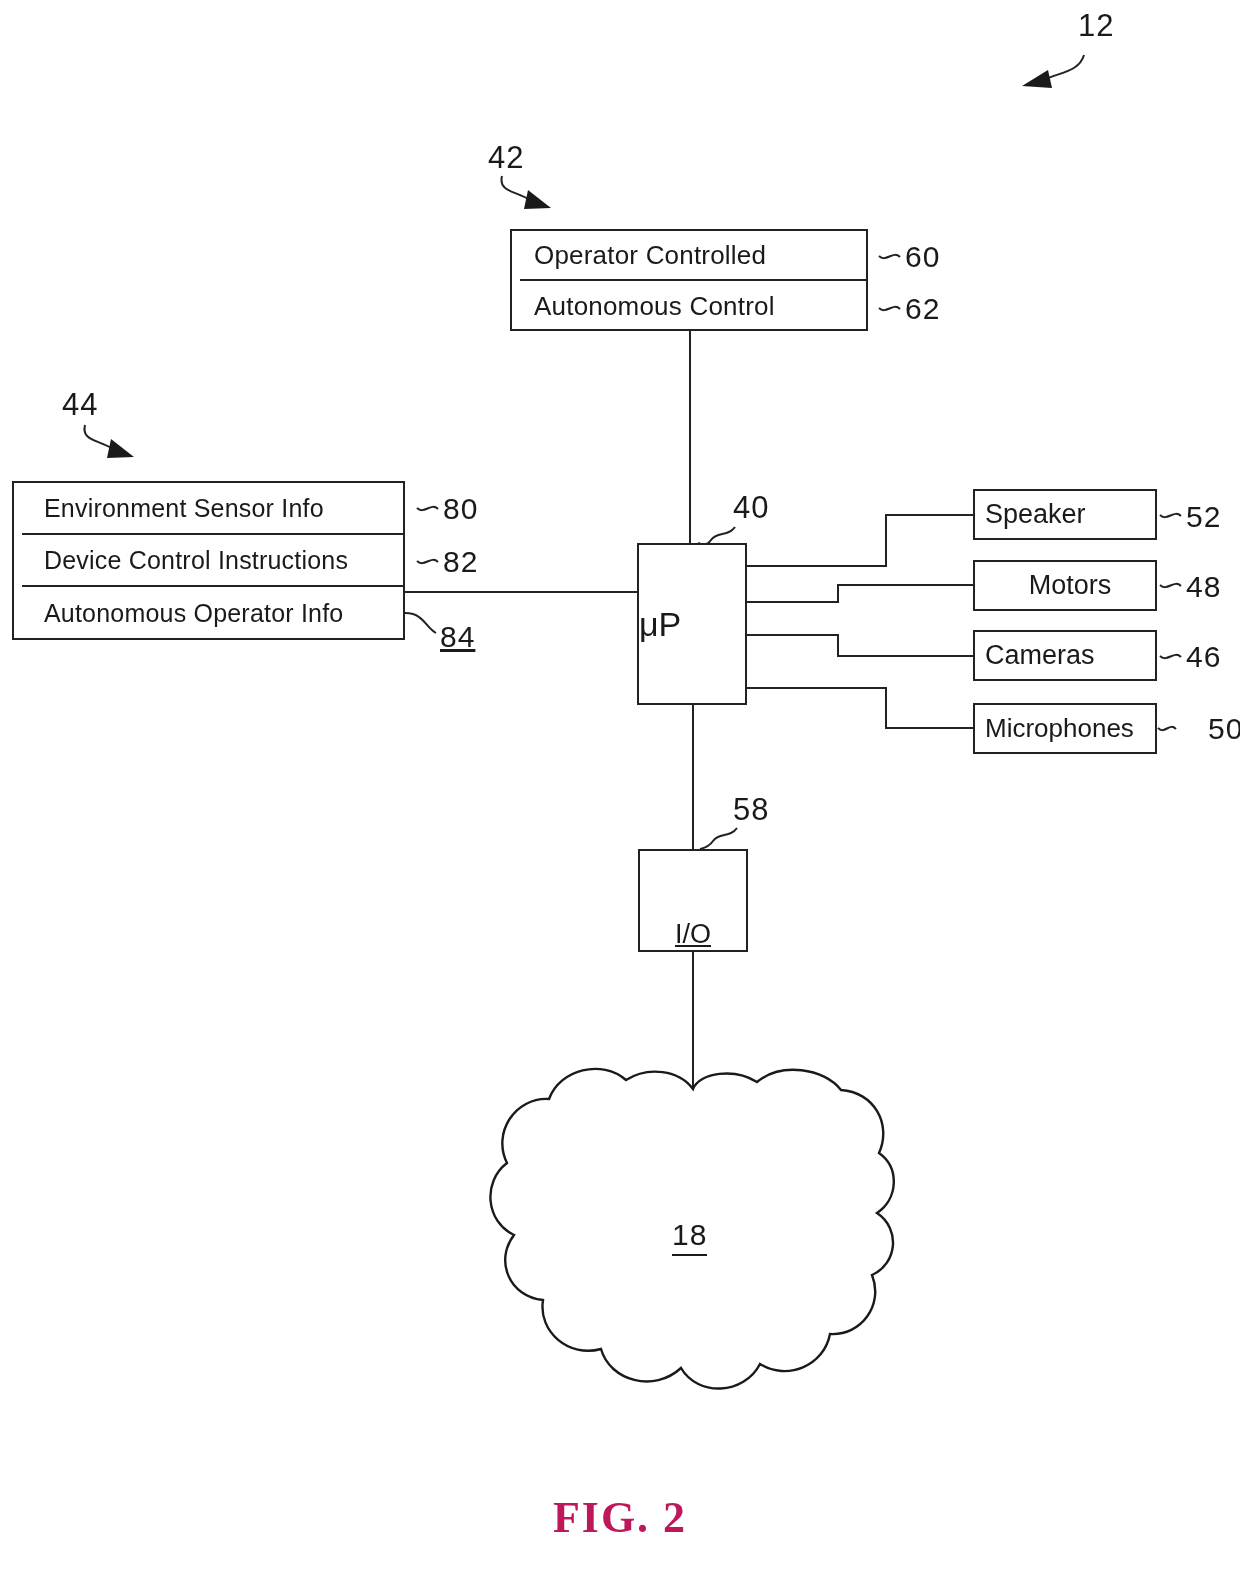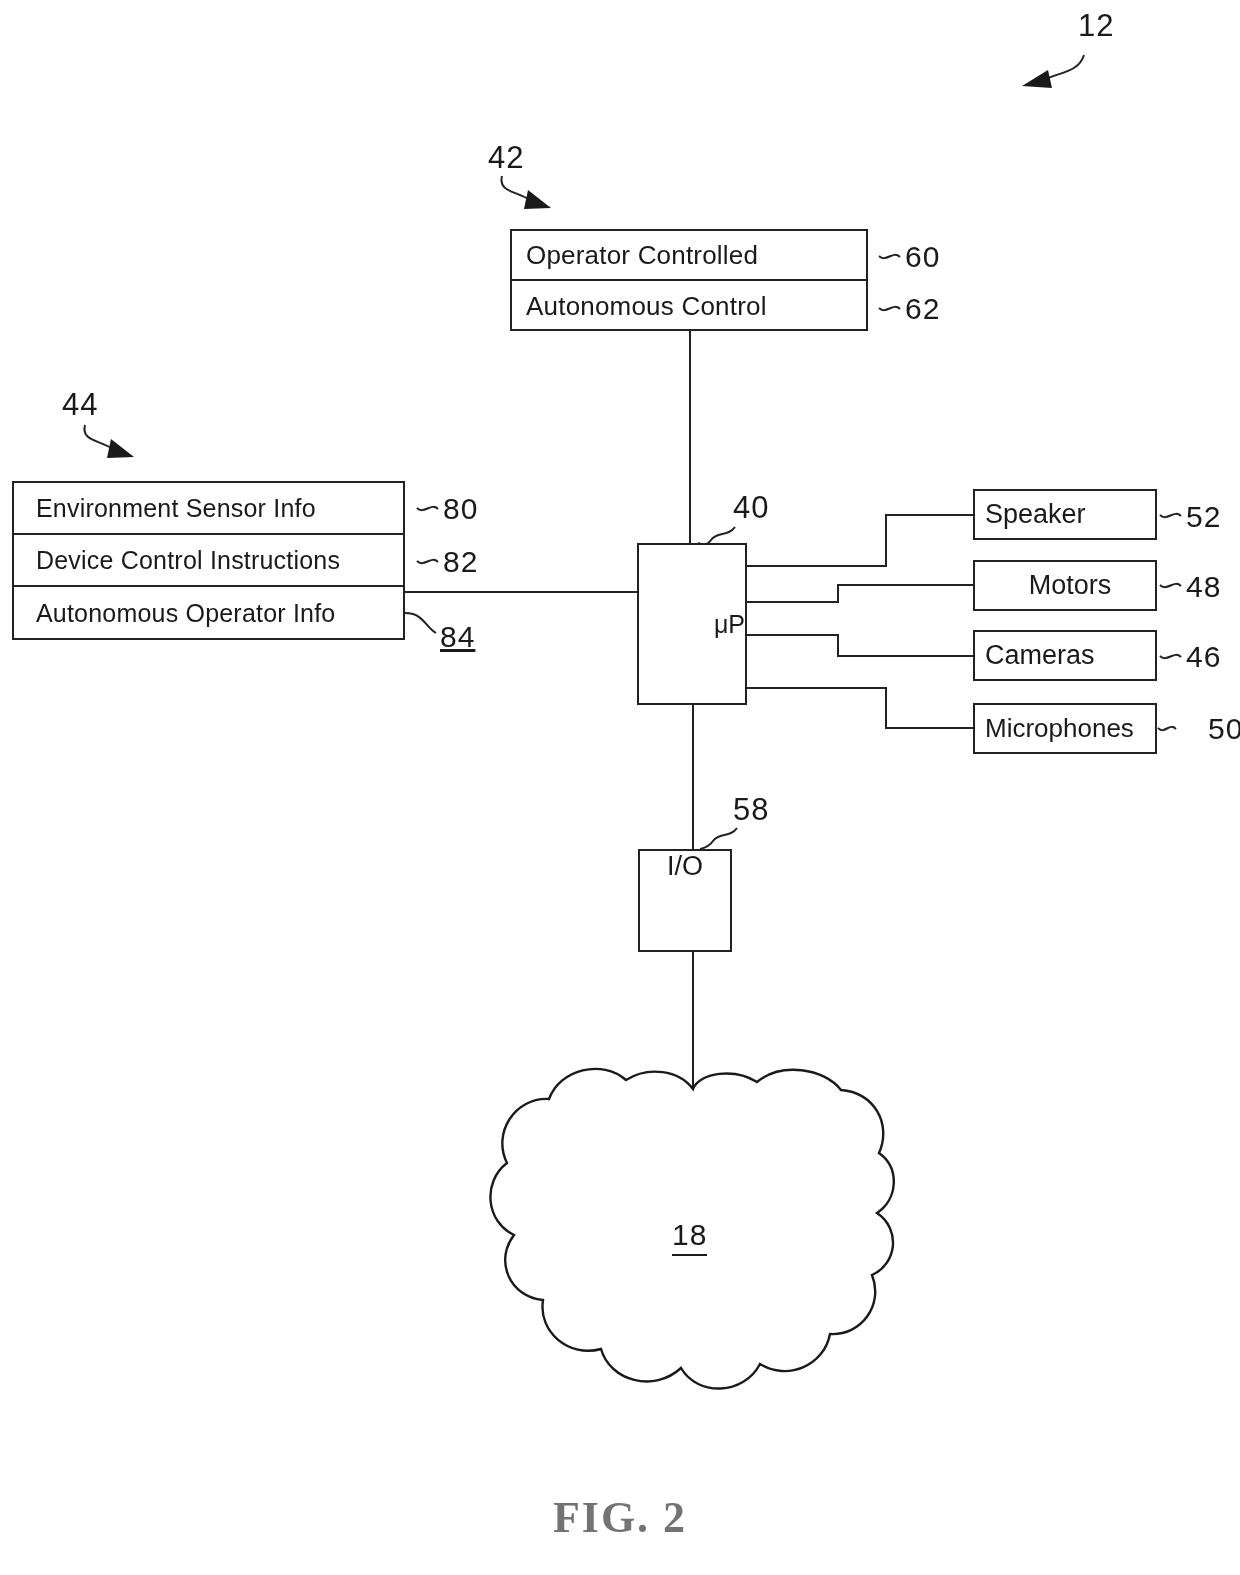--- a/index.html
+++ b/index.html
@@ -35,20 +35,21 @@
   }
   .stack-row {
     box-sizing: border-box;
     display: flex;
     align-items: center;
     padding-left: 14px;
     color: #1a1a1a;
     font-family: "Liberation Sans", sans-serif;
     letter-spacing: 0.2px;
     white-space: nowrap;
+    margin-left: 8px;
   }
   .stack-row.divided {
     border-bottom: 2px solid #222222;
   }
   
   #block-42 {
     left: 510px;
     top: 229px;
     width: 358px;
     height: 102px;
@@ -70,33 +71,34 @@
     padding-left: 22px;
   }
   
   #block-up {
     left: 637px;
     top: 543px;
     width: 110px;
     height: 162px;
     display: flex;
     align-items: center;
-    justify-content: flex-end;
-    font-size: 25px;
+    justify-content: flex-start;
+    font-size: 34px;
   }
   
   #block-io {
     left: 638px;
     top: 849px;
-    width: 94px;
+    width: 110px;
     height: 103px;
     display: flex;
-    align-items: flex-start;
+    align-items: flex-end;
     justify-content: center;
     font-size: 27px;
+    text-decoration: underline;
   }
   
   .peripheral {
     width: 184px;
     height: 51px;
     display: flex;
     align-items: center;
     padding-left: 10px;
     box-sizing: border-box;
     font-size: 27px;
@@ -148,21 +150,21 @@
   #fig-caption {
     position: absolute;
     left: 0;
     top: 1492px;
     width: 1240px;
     text-align: center;
     font-family: "Liberation Serif", serif;
     font-weight: bold;
     font-size: 44px;
     letter-spacing: 2px;
-    color: #737373;
+    color: #be185d;
   }
 </style>
 </head>
 <body>
 
 <div id="page">
 
   <svg id="svg-layer" viewBox="0 0 1240 1575">
     <g stroke="#222222" stroke-width="2" fill="none" stroke-linecap="butt">
 

